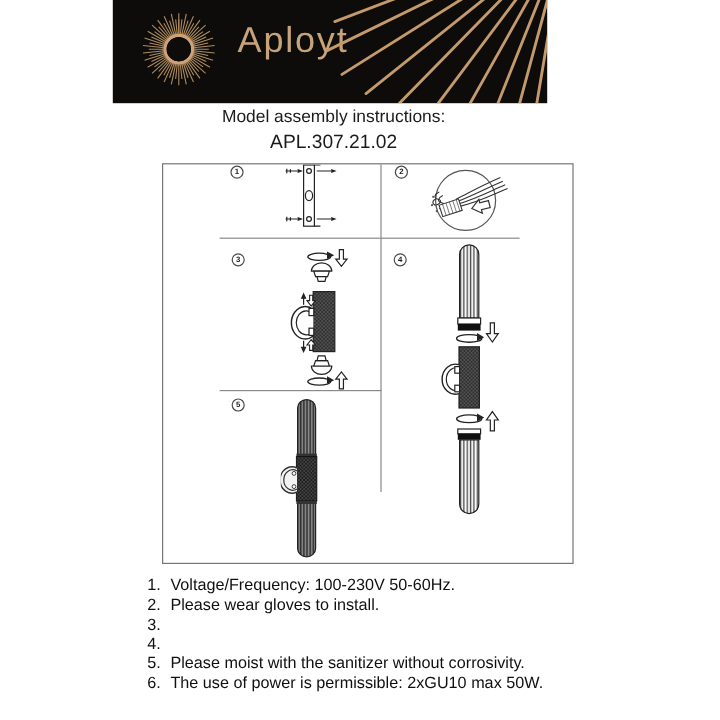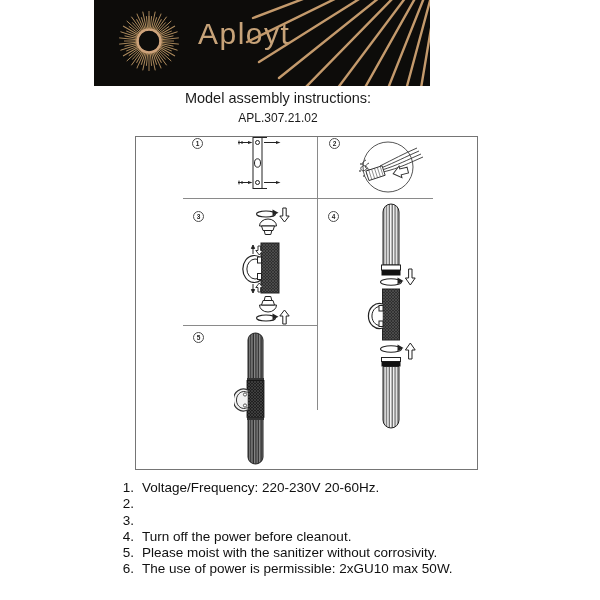--- a/index.html
+++ b/index.html
@@ -3,34 +3,34 @@
 <meta charset="utf-8">
 <style>
   html,body{margin:0;padding:0;}
   body{
     width:600px;height:600px;position:relative;background:#ffffff;
     font-family:"Liberation Sans","DejaVu Sans",sans-serif;
     -webkit-font-smoothing:antialiased;overflow:hidden;
   }
   
   .header{
-    position:absolute;left:94px;top:0;width:336px;height:86px;
+    position:absolute;left:94px;top:0;width:362px;height:86px;
     background:#0d0c0a;overflow:hidden;
   }
   .burst-svg{position:absolute;left:22px;top:8px;}
   .brand{
     position:absolute;left:104px;top:16px;
     font-size:30px;font-weight:300;letter-spacing:1.5px;
     color:#c7a379;line-height:36px;
   }
   .rays-svg{position:absolute;right:0;top:0;}
   
   .title-wrap{position:absolute;left:0;top:90px;width:556px;text-align:center;color:#1b1b1b;}
   .title-line1{font-size:14.5px;font-weight:500;line-height:17px;}
-  .title-line2{font-size:12px;font-weight:500;line-height:17px;margin-top:3px;}
+  .title-line2{font-size:16px;font-weight:500;line-height:17px;margin-top:3px;}
   
   .diagram{
     position:absolute;left:135px;top:136px;width:341px;height:332px;
     border:1px solid #757575;background:#fff;
   }
   .vline{position:absolute;left:181px;top:0;width:1px;height:273px;background:#8a8a8a;}
   .hline1{position:absolute;left:47px;top:61px;width:250px;height:1px;background:#8a8a8a;}
   .hline2{position:absolute;left:47px;top:188px;width:135px;height:1px;background:#8a8a8a;}
   .badge{
     position:absolute;width:9px;height:9px;border:1px solid #4c4c4c;border-radius:50%;
@@ -293,31 +293,31 @@
     <path d="M13.5 59 a10 11 0 1 0 0 20" fill="#f2f2f2" stroke="#333" stroke-width="1.2"></path>
     <path d="M13.5 61.5 a7.5 8.5 0 1 0 0 15" fill="#f2f2f2" stroke="#333" stroke-width="1"></path>
     <circle cx="11" cy="63.5" r="1.6" fill="#fff" stroke="#333" stroke-width="0.8"></circle>
     <circle cx="11" cy="74.5" r="1.6" fill="#fff" stroke="#333" stroke-width="0.8"></circle>
   </svg>
 </div>
 
 <div class="list">
   <div class="item">
     <span class="num">1.</span>
-    <span class="txt">Voltage/Frequency: 220-230V 20-60Hz.</span>
+    <span class="txt">Voltage/Frequency: 100-230V 50-60Hz.</span>
   </div>
   <div class="item">
     <span class="num">2.</span>
+    <span class="txt">Please wear gloves to install.</span>
   </div>
   <div class="item">
     <span class="num">3.</span>
   </div>
   <div class="item">
     <span class="num">4.</span>
-    <span class="txt">Turn off the power before cleanout.</span>
   </div>
   <div class="item">
     <span class="num">5.</span>
     <span class="txt">Please moist with the sanitizer without corrosivity.</span>
   </div>
   <div class="item">
     <span class="num">6.</span>
     <span class="txt">The use of power is permissible: 2xGU10 max 50W.</span>
   </div>
 </div>

